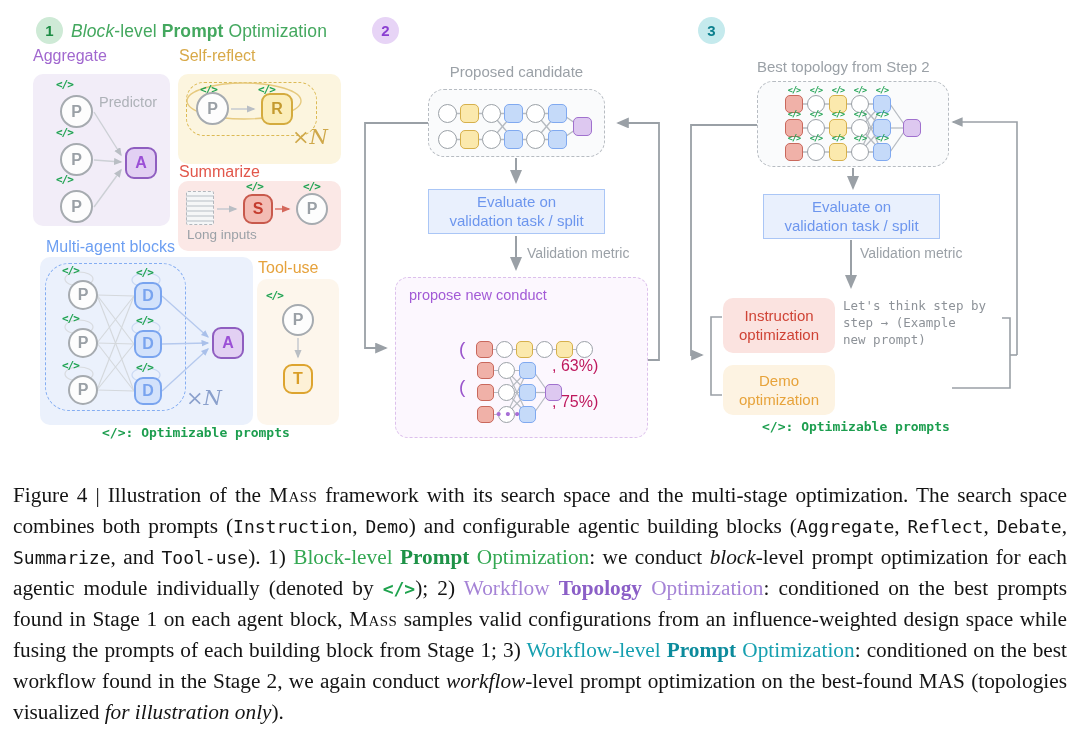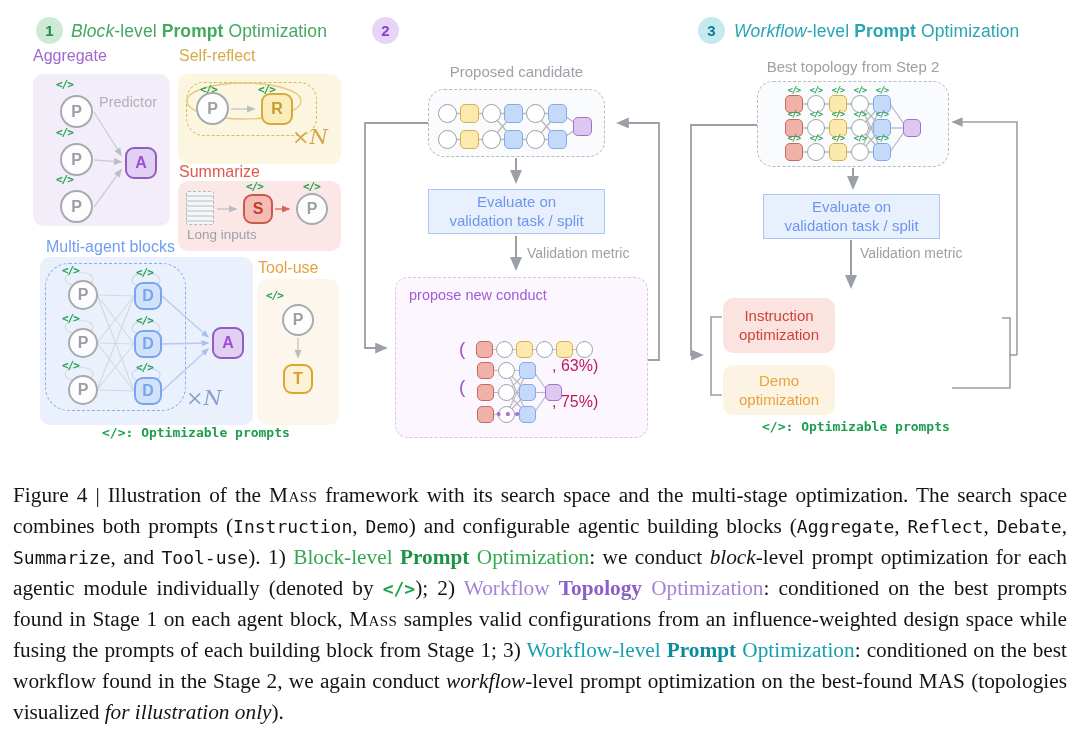--- a/index.html
+++ b/index.html
@@ -204,21 +204,20 @@
       <polyline points="1002,318 1010,318 1010,388 952,388"></polyline>
       <line x1="1010" y1="355" x2="1017" y2="355"></line>
       <polyline points="1017,355 1017,122 953,122" marker-end="url(#mgray)"></polyline>
     </g>
   </svg>
 
   <div class="badge bg-g z2" style="left:36px;top:17px">1</div>
   <div class="ptitle z2" style="left:71px;top:21px;color:#44a85f"><span class="sg-i">Block</span><span class="sg-n">-level </span><span class="sg-b">Prompt</span><span class="sg-n"> Optimization</span></div>
   <div class="badge bg-p z2" style="left:372px;top:17px">2</div>
   <div class="badge bg-t z2" style="left:698px;top:17px">3</div>
-  <div class="ptitle z2" style="left:734px;top:21px;color:#2aa5b3"><span class="sg-i">Workflow</span><span class="sg-n">-level </span><span class="sg-b">Prompt</span><span class="sg-n"> Optimization</span></div>
 
   <div class="slabel z2" style="left:33px;top:47px;color:#a168cf">Aggregate</div>
   <div class="slabel z2" style="left:179px;top:47px;color:#d8a948">Self-reflect</div>
   <div class="slabel z2" style="left:179px;top:163px;color:#e2574b">Summarize</div>
   <div class="slabel z2" style="left:46px;top:238px;color:#6d9ff2">Multi-agent blocks</div>
   <div class="slabel z2" style="left:258px;top:259px;color:#e6a23c">Tool-use</div>
   <div class="glabel z2" style="left:99px;top:94px;font-size:14.5px;color:#aeb2b8">Predictor</div>
   <div class="glabel z2" style="left:187px;top:227px;font-size:13.5px">Long inputs</div>
 
   <span class="amk z2" style="left:56px;top:78px">&lt;/&gt;</span>
@@ -365,21 +364,21 @@
           <span class="nd c"></span>
         </span>
         <span class="nwrap">
           <span class="nd b"></span>
         </span>
       </div>
   <span class="nd p z2" style="position:absolute;left:545px;top:384px;--n:17px"></span>
   <div class="score z2" style="left:552px;top:393px">, 75%)</div>
   <div class="z2" style="position:absolute;left:496px;top:405px;color:#a86fd6;font-size:15px;letter-spacing:4px">•••</div>
 
-  <div class="glabel z2" style="left:757px;top:58px;width:192px;text-align:center">Best topology from Step 2</div>
+  <div class="glabel z2" style="left:757px;top:58px;width:192px;text-align:left">Best topology from Step 2</div>
   <div class="chain z2" style="left:785px;top:85px;--n:18px;gap:4px">
         <span class="nwrap">
           <span class="mk">&lt;/&gt;</span>
           <span class="nd r"></span>
         </span>
         <span class="nwrap">
           <span class="mk">&lt;/&gt;</span>
           <span class="nd c"></span>
         </span>
         <span class="nwrap">
@@ -446,18 +445,19 @@
       </div>
   <div class="glabel z2" style="left:860px;top:245px;font-size:14px">Validation metric</div>
   <div class="boxtext z2" style="left:723px;top:306px;width:112px;color:#cf4335">
         <div>Instruction</div>
         <div>optimization</div>
       </div>
   <div class="boxtext z2" style="left:723px;top:371px;width:112px;color:#e7a33b">
         <div>Demo</div>
         <div>optimization</div>
       </div>
+  <div class="monotext z2" style="left:843px;top:297px"><div>Let's think step by</div><div>step → (Example</div><div>new prompt)</div></div>
   <div class="legend z2" style="left:762px;top:419px"><span>&lt;/&gt;</span><span>: Optimizable prompts</span></div>
 
 </div>
 
 <p class="caption"><span class="sg-n">Figure 4 | Illustration of the </span><span class="sg-sc">Mass</span><span class="sg-n"> framework with its search space and the multi-stage optimization. The search space combines both prompts (</span><span class="sg-m">Instruction</span><span class="sg-n">, </span><span class="sg-m">Demo</span><span class="sg-n">) and configurable agentic building blocks (</span><span class="sg-m">Aggregate</span><span class="sg-n">, </span><span class="sg-m">Reflect</span><span class="sg-n">, </span><span class="sg-m">Debate</span><span class="sg-n">, </span><span class="sg-m">Summarize</span><span class="sg-n">, and </span><span class="sg-m">Tool-use</span><span class="sg-n">). 1) </span><span class="sg-g">Block-level </span><span class="sg-gb">Prompt</span><span class="sg-g"> Optimization</span><span class="sg-n">: we conduct </span><span class="sg-i">block</span><span class="sg-n">-level prompt optimization for each agentic module individually (denoted by </span><span class="sg-gm">&lt;/&gt;</span><span class="sg-n">); 2) </span><span class="sg-p">Workflow </span><span class="sg-pb">Topology</span><span class="sg-p"> Optimization</span><span class="sg-n">: conditioned on the best prompts found in Stage 1 on each agent block, </span><span class="sg-sc">Mass</span><span class="sg-n"> samples valid configurations from an influence-weighted design space while fusing the prompts of each building block from Stage 1; 3) </span><span class="sg-t">Workflow-level </span><span class="sg-tb">Prompt</span><span class="sg-t"> Optimization</span><span class="sg-n">: conditioned on the best workflow found in the Stage 2, we again conduct </span><span class="sg-i">workflow</span><span class="sg-n">-level prompt optimization on the best-found MAS (topologies visualized </span><span class="sg-i">for illustration only</span><span class="sg-n">).</span></p>
 </div>
 
 </body></html>

